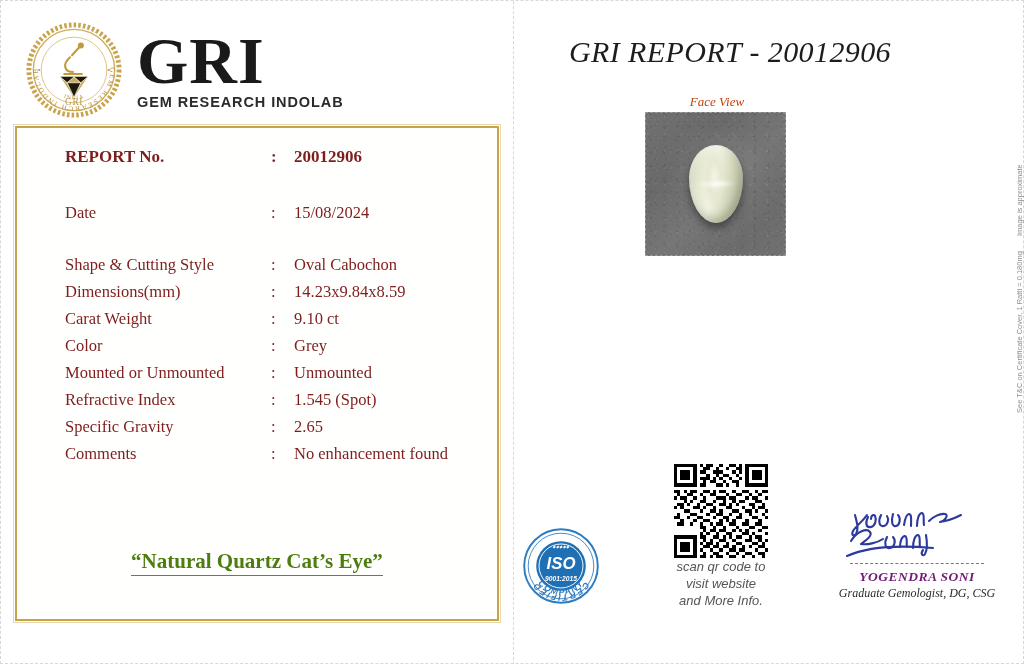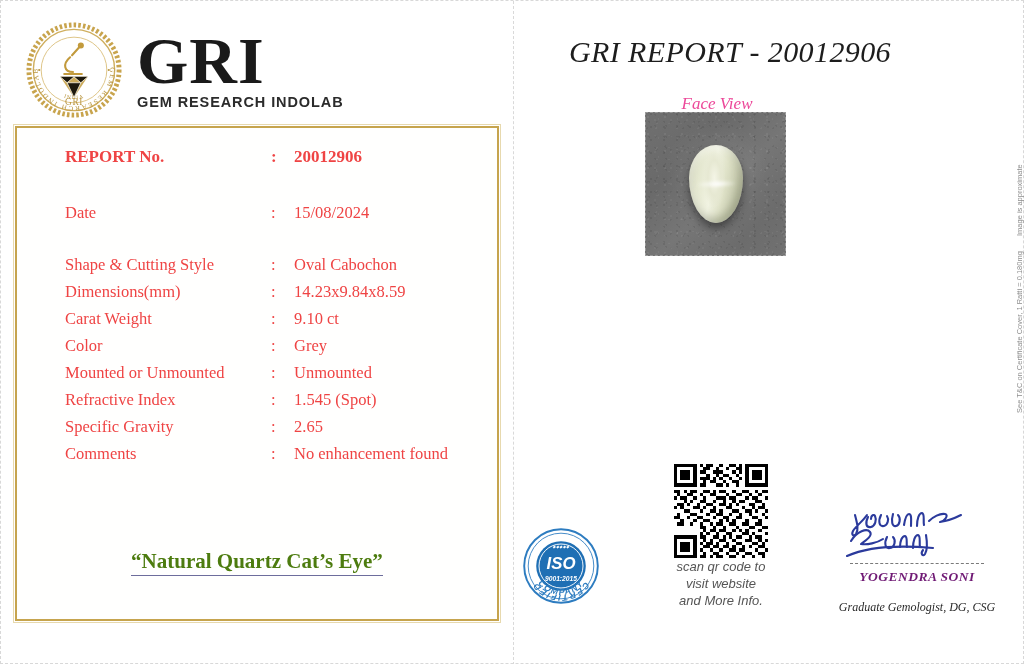--- a/index.html
+++ b/index.html
@@ -50,21 +50,21 @@
 
   table.report{
     position:absolute;left:64px;top:146px;
     border-collapse:collapse;
     font-size:16.5px;
   }
   table.report td{
     padding:0;
     vertical-align:baseline;
     white-space:nowrap;
-    color:#ef4444;
+    color:#7f1d1d;
   }
   td.lbl{width:206px;}
   td.col{width:23px;color:#2a2724;}
   td.val{}
   tr.r-head td{font-weight:700;font-size:17px;padding-bottom:36px;}
   tr.r-date td{padding-bottom:32px;}
   tr.r-spec td{padding-bottom:7px;}
   tr.r-spec:last-child td{padding-bottom:0;}
 
   .result-wrap{position:absolute;left:14px;top:535px;width:484px;text-align:center;}
@@ -85,21 +85,21 @@
   .right{position:absolute;left:490px;top:0;width:512px;height:504px;font-style:italic;}
 
   .r-title{
     position:absolute;left:0;top:34px;width:478px;text-align:center;
     font-family:"Liberation Serif",serif;
     font-size:30px;color:#1d1d1d;letter-spacing:0.4px;
   }
 
   .face-view{
     position:absolute;left:0;top:93px;width:452px;text-align:center;
-    font-size:17px;color:#ec4899;
+    font-size:13px;color:#c2410c;
   }
 
   .photo{
     position:absolute;left:154px;top:111px;width:141px;height:144px;
     box-sizing:border-box;
     border:1px dashed #9b9b9b;
     background:
       radial-gradient(ellipse 52% 44% at 50% 38%, rgba(255,255,255,0.10), rgba(0,0,0,0) 70%),
       linear-gradient(135deg,#707070 0%,#6a6a6a 30%,#767676 55%,#6c6c6c 80%,#717171 100%);
     overflow:hidden;
@@ -165,21 +165,21 @@
     width:134px;margin:0 auto;
     border-top:1px dashed #7a7a7a;
   }
   .sig-name{
     margin-top:5px;
     font-family:"Liberation Serif",serif;
     font-size:13.5px;font-weight:700;letter-spacing:0.5px;color:#701a75;
   }
   .sig-role{
     font-family:"Liberation Serif",serif;
-    font-size:12px;color:#2a2a2a;margin-top:15px;
+    font-size:12px;color:#2a2a2a;margin-top:1px;
   }
 </style>
 </head>
 <body>
 
 <div class="page">
   <div class="fold"></div>
 
   <div class="left">
 

